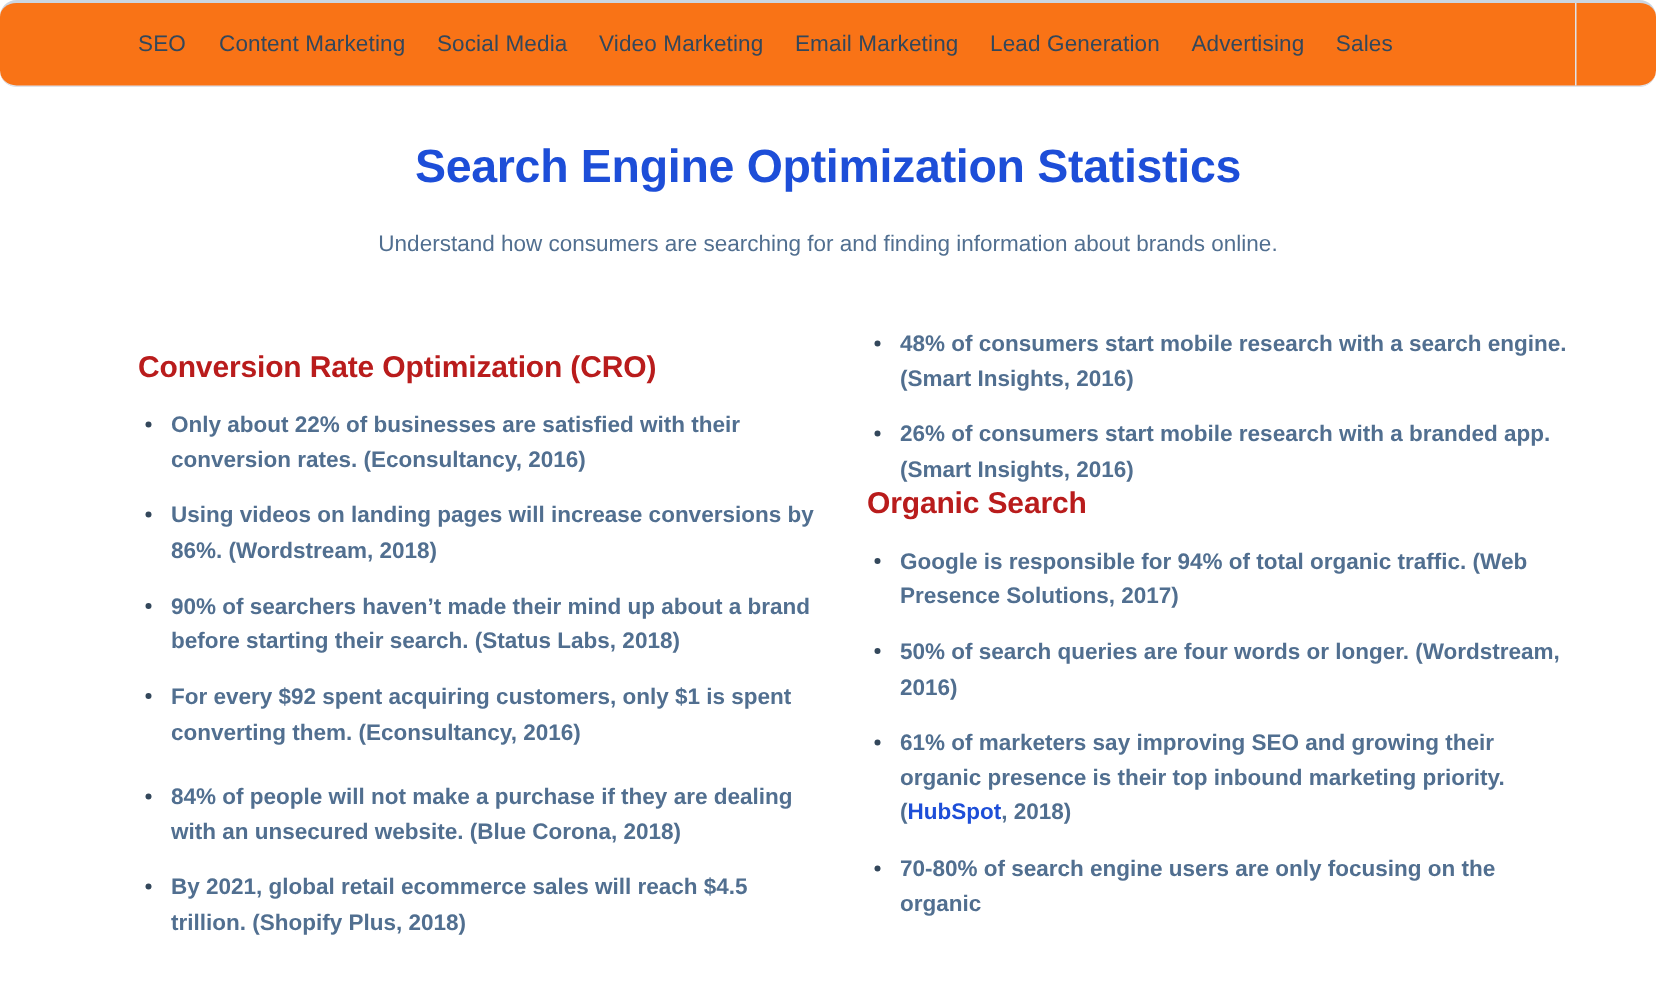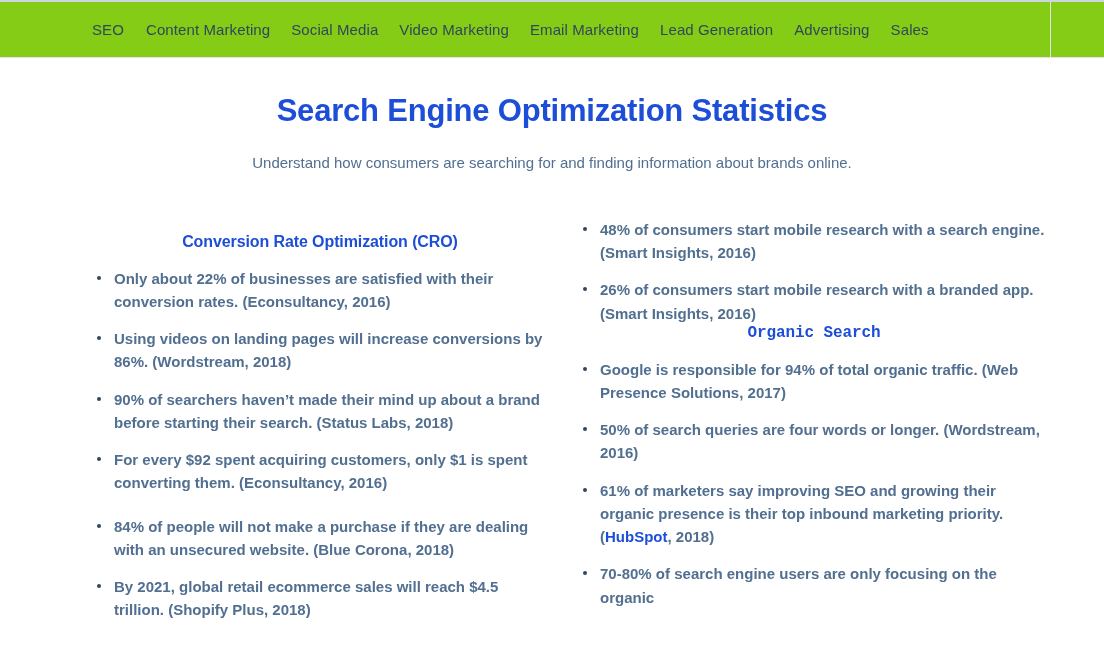--- a/index.html
+++ b/index.html
@@ -17,25 +17,26 @@
     background: #ffffff;
     font-family: "Liberation Sans", sans-serif;
     color: #33475b;
     -webkit-font-smoothing: antialiased;
   }
 
   
   .topnav {
     position: relative;
     height: 58px;
-    background: #84cc16;
+    background: #f97316;
     border-top: 2px solid #cbd6e2;
     border-bottom: 1px solid #dfe3eb;
     display: flex;
     align-items: center;
+    border-radius: 11px;
   }
 
   .topnav-inner {
     display: flex;
     align-items: center;
     height: 100%;
     padding-left: 92px;
     gap: 0;
   }
 
@@ -89,30 +90,29 @@
     padding: 0 0 0 0;
     margin-top: 59px;
   }
 
   .col-wrap { position: relative; width: 1104px; }
 
   .colL { position: absolute; left: 0;   top: 0; width: 560px; padding-left: 92px;  padding-right: 12px; }
   .colR { position: absolute; left: 560px; top: -14px; width: 544px; padding-left: 18px; padding-right: 54px; }
 
   .section-heading {
-    font-size: 16px;
+    font-size: 20px;
     font-weight: bold;
-    color: #1d4ed8;
+    color: #b91c1c;
     margin: 0 0 14px 0;
     line-height: 1.3;
     letter-spacing: -0.1px;
-    text-align: center;
-  }
-
-  .section-heading.tight { margin-top: -2px; font-family: Liberation Mono, monospace; }
+  }
+
+  .section-heading.tight { margin-top: -2px; }
 
   ul.stats {
     list-style: none;
     margin: 0;
     padding: 0;
     font-weight: bold;
   }
 
   ul.stats li {
     position: relative;

